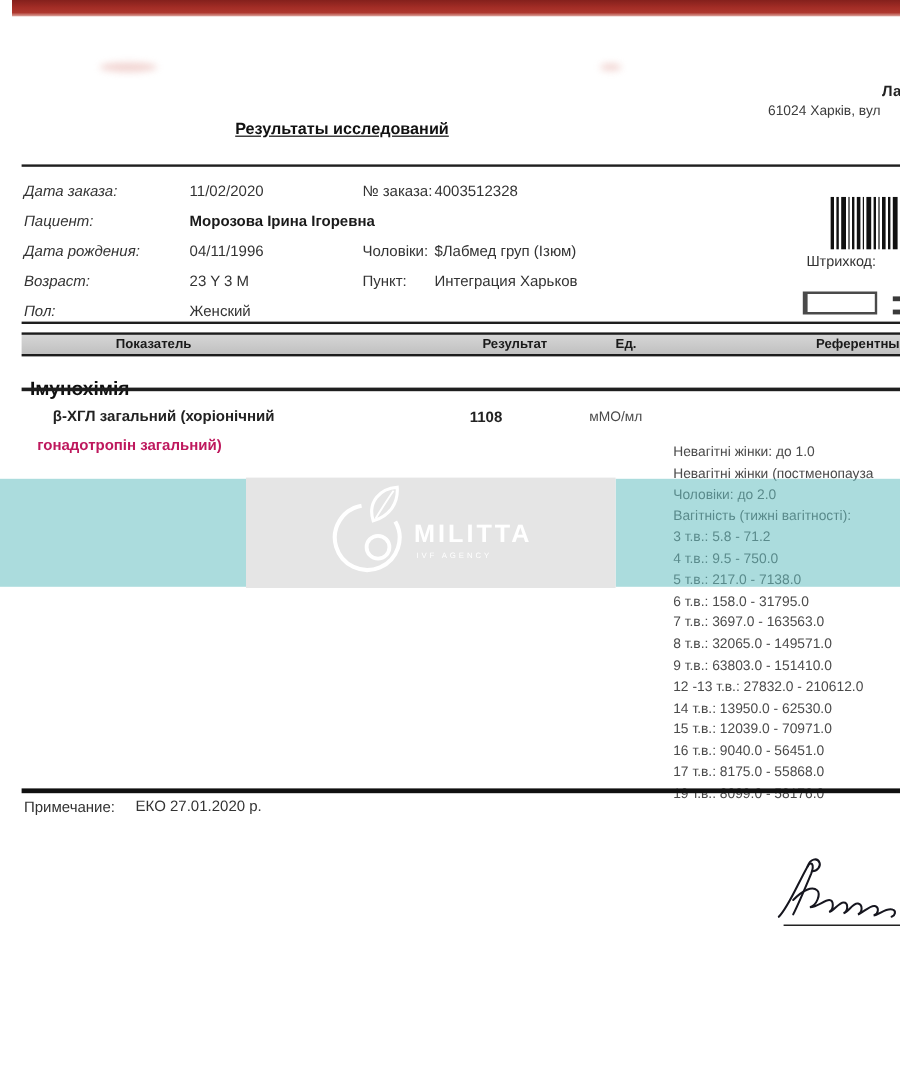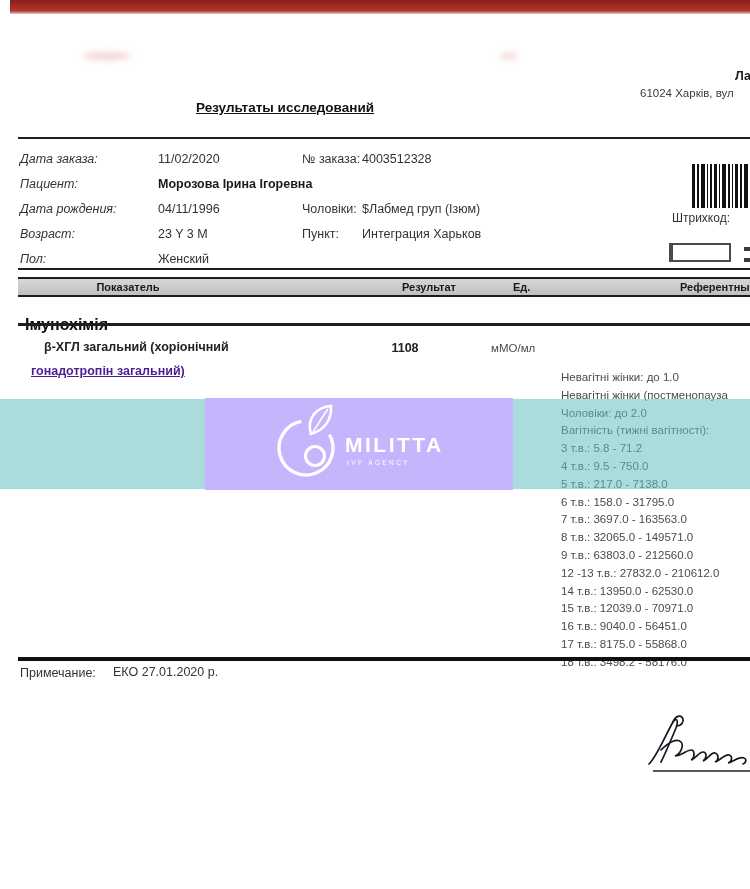--- a/index.html
+++ b/index.html
@@ -48,32 +48,32 @@
     font-size:11px;font-weight:bold;color:#1a1a1a;}
   .th{position:absolute;top:2px;white-space:nowrap;}
   .th-indicator{left:40px;width:140px;text-align:center;}
   .th-result{left:346px;width:130px;text-align:center;}
   .th-unit{left:495px;width:50px;}
   .th-reference{left:662px;}
 
   .section-title{position:absolute;left:25px;top:297px;font-size:16px;font-weight:bold;color:#0f0f0f;margin-top:19px;}
 
   .analyte-1{position:absolute;left:31px;top:340px;font-size:12.5px;font-weight:bold;color:#222;white-space:nowrap;padding-left:13px;}
-  .analyte-2{position:absolute;left:31px;top:364px;font-size:12.5px;font-weight:bold;color:#4c1d95;white-space:nowrap;text-decoration:underline;}
+  .analyte-2{position:absolute;left:31px;top:364px;font-size:12.5px;font-weight:bold;color:#be185d;white-space:nowrap;}
   .result-val{position:absolute;left:370px;top:341px;width:70px;text-align:center;font-size:12.5px;font-weight:bold;color:#222;}
   .unit-val{position:absolute;left:491px;top:342px;font-size:11.5px;color:#4a4a4a;}
 
   .ref-list{position:absolute;left:561px;top:338px;width:189px;font-size:11.5px;color:#4a4a4a;margin-top:31px;}
   .ref-line{height:17.8px;line-height:17.8px;white-space:nowrap;overflow:hidden;}
 
   
   .wm-band{position:absolute;left:0;top:398px;width:750px;height:92px;pointer-events:none;}
   .wm-left{position:absolute;left:0;top:1px;width:205px;height:90px;background:rgba(102,191,193,0.55);}
   .wm-right{position:absolute;left:513px;top:1px;width:237px;height:90px;background:rgba(102,191,193,0.55);}
-  .wm-center{position:absolute;left:205px;top:0;width:308px;height:92px;background:#c4b5fd;}
+  .wm-center{position:absolute;left:205px;top:0;width:308px;height:92px;background:#e5e5e5;}
   .wm-logo{position:absolute;left:68px;top:4px;}
 
   
   .note-label{position:absolute;left:20px;top:666px;font-size:12.5px;color:#333;}
   .note-value{position:absolute;left:113px;top:665px;font-size:12.5px;color:#333;}
 
   
   .signature{position:absolute;left:643px;top:712px;width:110px;height:66px;}
 </style>
 </head>
@@ -185,34 +185,34 @@
       <div class="ref-line">4 т.в.: 9.5 - 750.0</div>
 
       <div class="ref-line">5 т.в.: 217.0 - 7138.0</div>
 
       <div class="ref-line">6 т.в.: 158.0 - 31795.0</div>
 
       <div class="ref-line">7 т.в.: 3697.0 - 163563.0</div>
 
       <div class="ref-line">8 т.в.: 32065.0 - 149571.0</div>
 
-      <div class="ref-line">9 т.в.: 63803.0 - 212560.0</div>
+      <div class="ref-line">9 т.в.: 63803.0 - 151410.0</div>
 
 
       <div class="ref-line">12 -13 т.в.: 27832.0 - 210612.0</div>
 
       <div class="ref-line">14 т.в.: 13950.0 - 62530.0</div>
 
       <div class="ref-line">15 т.в.: 12039.0 - 70971.0</div>
 
       <div class="ref-line">16 т.в.: 9040.0 - 56451.0</div>
 
       <div class="ref-line">17 т.в.: 8175.0 - 55868.0</div>
 
-      <div class="ref-line">18 т.в.: 3498.2 - 58176.0</div>
+      <div class="ref-line">19 т.в.: 8099.0 - 58176.0</div>
     </div>
 
   <div class="wm-band">
     <div class="wm-left"></div>
     <div class="wm-right"></div>
     <div class="wm-center">
       <svg class="wm-logo" width="180" height="84" viewBox="0 0 180 84">
         <g fill="none" stroke="#ffffff">
           <path d="M 28.3 19.4 A 27 27 0 1 0 56.4 32.5" stroke-width="3.4"></path>
           <path d="M38 32 C 33 16 44 5 58 4 C 59 17 52 28 38 32 Z" stroke-width="2.6"></path>

